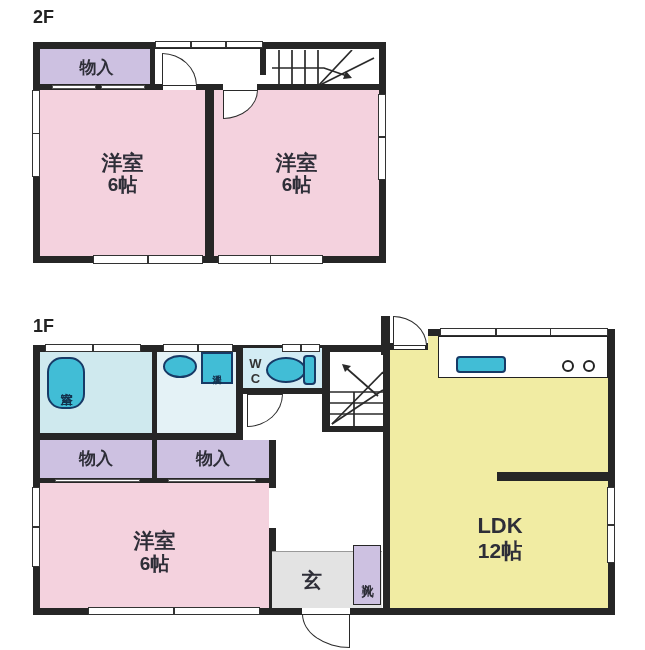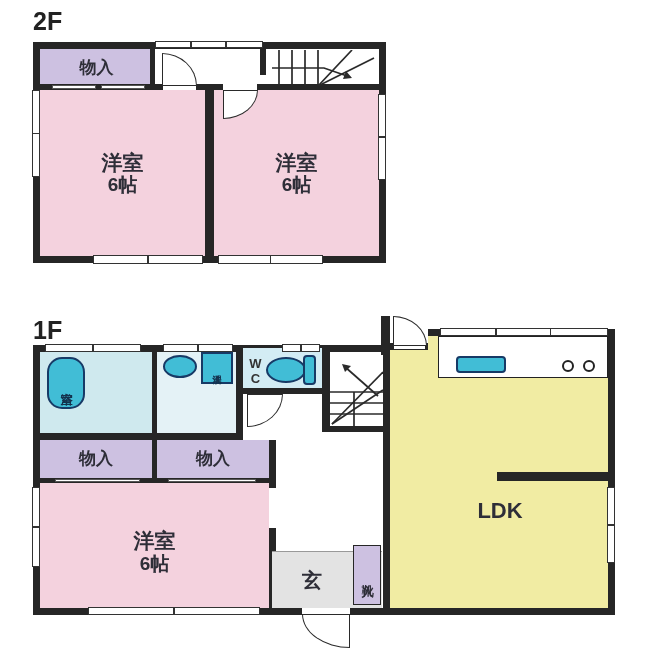--- a/index.html
+++ b/index.html
@@ -5,21 +5,21 @@
   html,body{margin:0;padding:0;background:#fff;}
   .canvas{position:relative;width:645px;height:650px;background:#fff;overflow:hidden;
           font-family:"Liberation Sans",sans-serif;}
   .abs{position:absolute;}
   .outer{position:absolute;box-sizing:border-box;border:7px solid #262626;background:#fff;}
   .room{position:absolute;box-sizing:border-box;display:flex;flex-direction:column;
         align-items:center;justify-content:center;}
   .wall{position:absolute;background:#262626;}
   .gap{position:absolute;background:#fff;}
   .lbl{font-weight:bold;color:#2e2e38;line-height:1.12;text-align:center;}
-  .floor-tag{position:absolute;font-size:25px;font-weight:bold;color:#222;}
+  .floor-tag{position:absolute;font-size:18px;font-weight:bold;color:#222;}
   .wh{position:absolute;background:#fff;border:1.2px solid #333;box-sizing:border-box;}
   .wh::after{content:'';position:absolute;top:-1px;bottom:-1px;left:calc(50% - 0.8px);width:1.6px;background:#333;}
   .wh.t2::before{content:'';position:absolute;top:-1px;bottom:-1px;left:calc(33% - 0.8px);width:1.6px;background:#333;}
   .wh.t2::after{left:calc(66% - 0.8px);}
   .wv{position:absolute;background:#fff;border:1.2px solid #333;box-sizing:border-box;}
   .wv::after{content:'';position:absolute;left:-1px;right:-1px;top:calc(50% - 0.8px);height:1.6px;background:#333;}
   .door{position:absolute;background:#fff;border:1.6px solid #2a2a2a;box-sizing:border-box;}
   .fixture{position:absolute;box-sizing:border-box;background:#41bdd6;border:2.5px solid #173a66;}
   .vert{writing-mode:vertical-rl;text-orientation:upright;}
   svg line, svg path{stroke:#2a2a2a;stroke-width:1.7;fill:none;}
@@ -77,22 +77,23 @@
   <div class="wh" style="left:93px;top:255px;width:110px;height:9px;"></div>
   <div class="wh" style="left:218px;top:255px;width:105px;height:9px;"></div>
 
 
   <div class="floor-tag" style="left:33px;top:316px;">1F</div>
 
   <div class="outer" style="left:33px;top:345px;width:357px;height:270px;"></div>
   <div class="outer" style="left:383px;top:329px;width:232px;height:286px;"></div>
 
   <div class="room" style="left:390px;top:336px;width:218px;height:272px;background:#f1eca3;"></div>
-  <div class="abs lbl" style="left:430px;top:499px;width:140px;">
+  <div class="abs lbl" style="left:430px;top:514px;width:140px;">
     <div style="font-size:22px;">LDK</div>
+    <div style="font-size:21px;">12帖</div>
   </div>
 
   <div class="gap" style="left:390px;top:327px;width:38px;height:16px;"></div>
   <div class="wall" style="left:381px;top:316px;width:9px;height:39px;"></div>
   <div class="wall" style="left:388px;top:343px;width:40px;height:7px;"></div>
   <div class="gap" style="left:394px;top:344px;width:31px;height:5px;"></div>
   <div class="door" style="left:393px;top:316px;width:34px;height:30px;border-radius:0 100% 0 0;"></div>
 
   <div class="abs" style="left:438px;top:336px;width:170px;height:42px;background:#fff;border:1.6px solid #222;box-sizing:border-box;"></div>
   <div class="fixture" style="left:456px;top:356px;width:50px;height:17px;border-radius:4px;border-width:2px;"></div>

